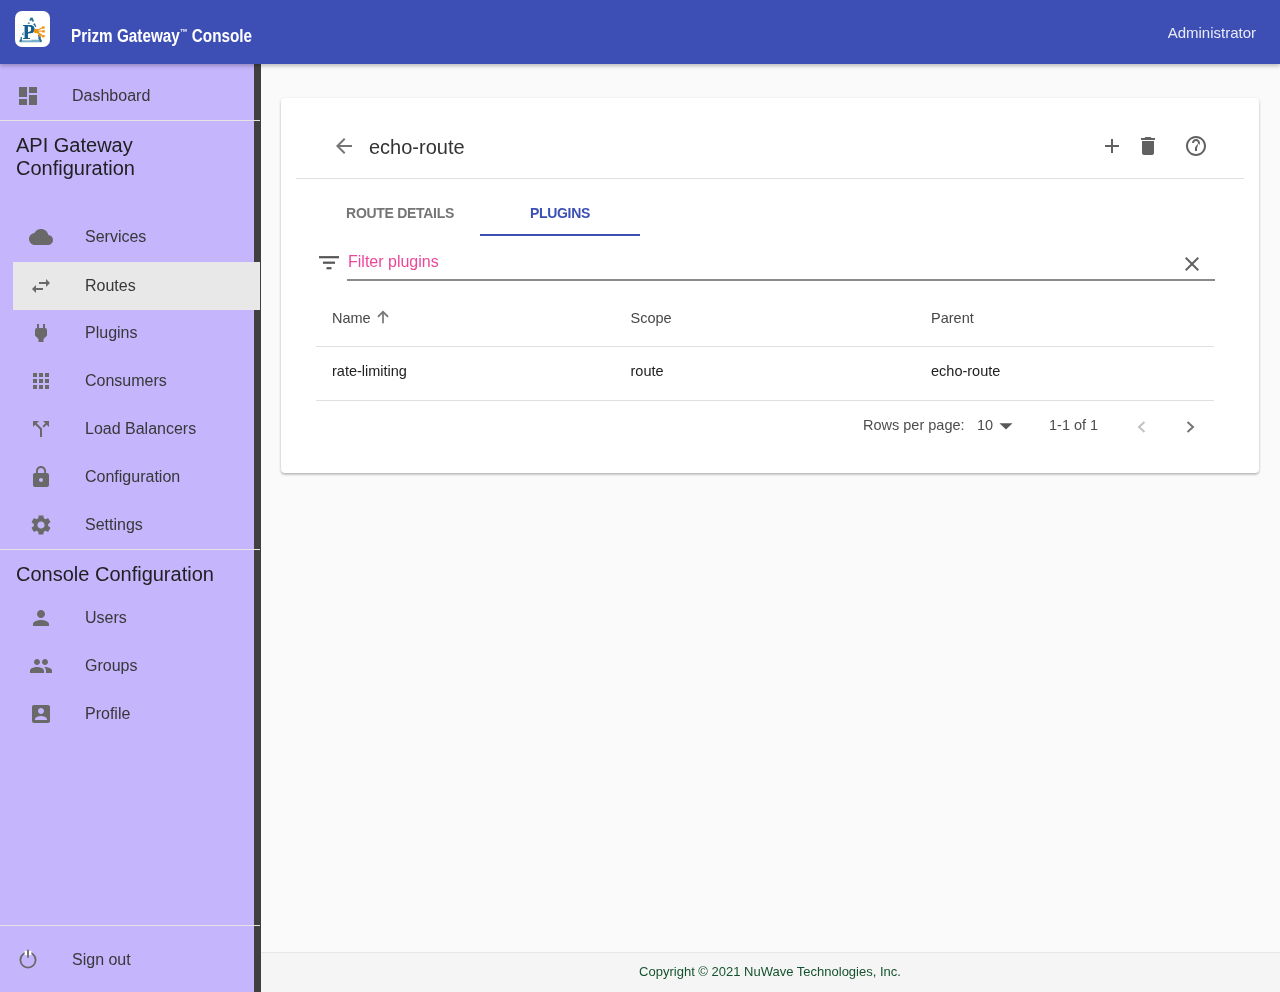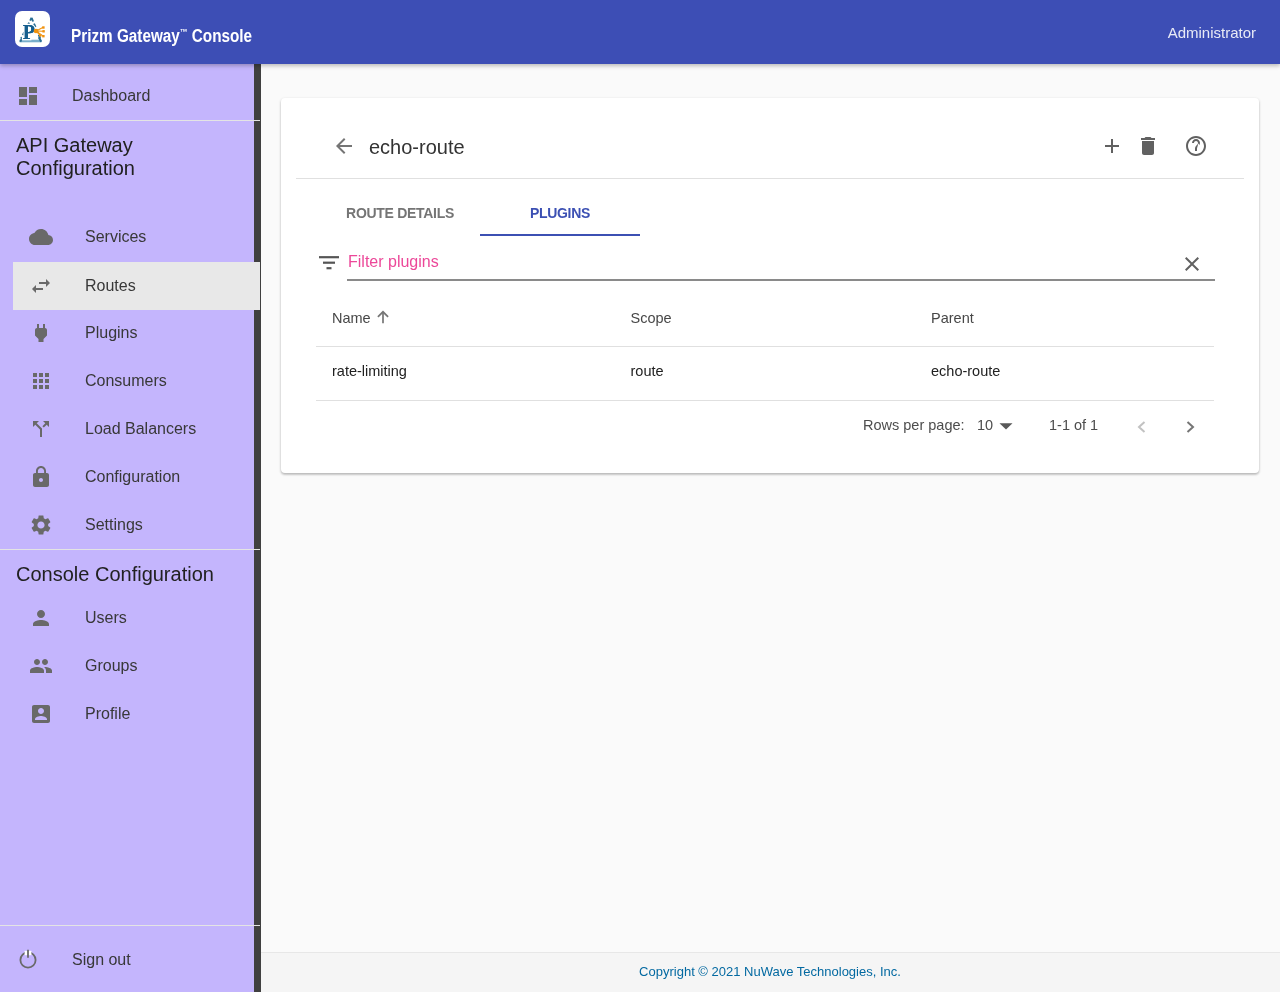--- a/index.html
+++ b/index.html
@@ -50,21 +50,21 @@
   .th { position:absolute; top:212px; font-size:14.5px; color:#474747; }
   .td { position:absolute; top:264.5px; font-size:14.5px; color:#212121; }
   #thdiv { position:absolute; left:35px; top:248px; width:898px; height:1px; background:#e0e0e0; }
   #trdiv { position:absolute; left:35px; top:302px; width:898px; height:1px; background:#e0e0e0; }
 
   .pgtext { position:absolute; top:318.5px; font-size:14.5px; color:#4d4d4d; }
 
   
   #footer { position:absolute; left:260px; top:952px; width:1020px; height:40px; background:#f5f5f5;
             border-top:1px solid #e7e7e7; }
-  #footer .txt { position:absolute; left:0; width:1020px; text-align:center; top:11px; font-size:13px; color:#0369a1; }
+  #footer .txt { position:absolute; left:0; width:1020px; text-align:center; top:11px; font-size:13px; color:#14532d; }
 </style>
 </head>
 <body>
 
 <div id="topbar">
   <div id="logo">
     <svg width="35" height="36" viewBox="0 0 35 36">
       <path d="M16.6 6.8 L6.1 27.5" fill="none" stroke="#2a6e94" stroke-width="1.9" stroke-dasharray="3.2 2.2"></path>
       <path d="M16.6 6.8 L25.2 27.5" fill="none" stroke="#2a6e94" stroke-width="1.9" stroke-dasharray="4 2.2"></path>
       <path d="M4.6 30 H26.5" fill="none" stroke="#79aecb" stroke-width="2.6"></path>

